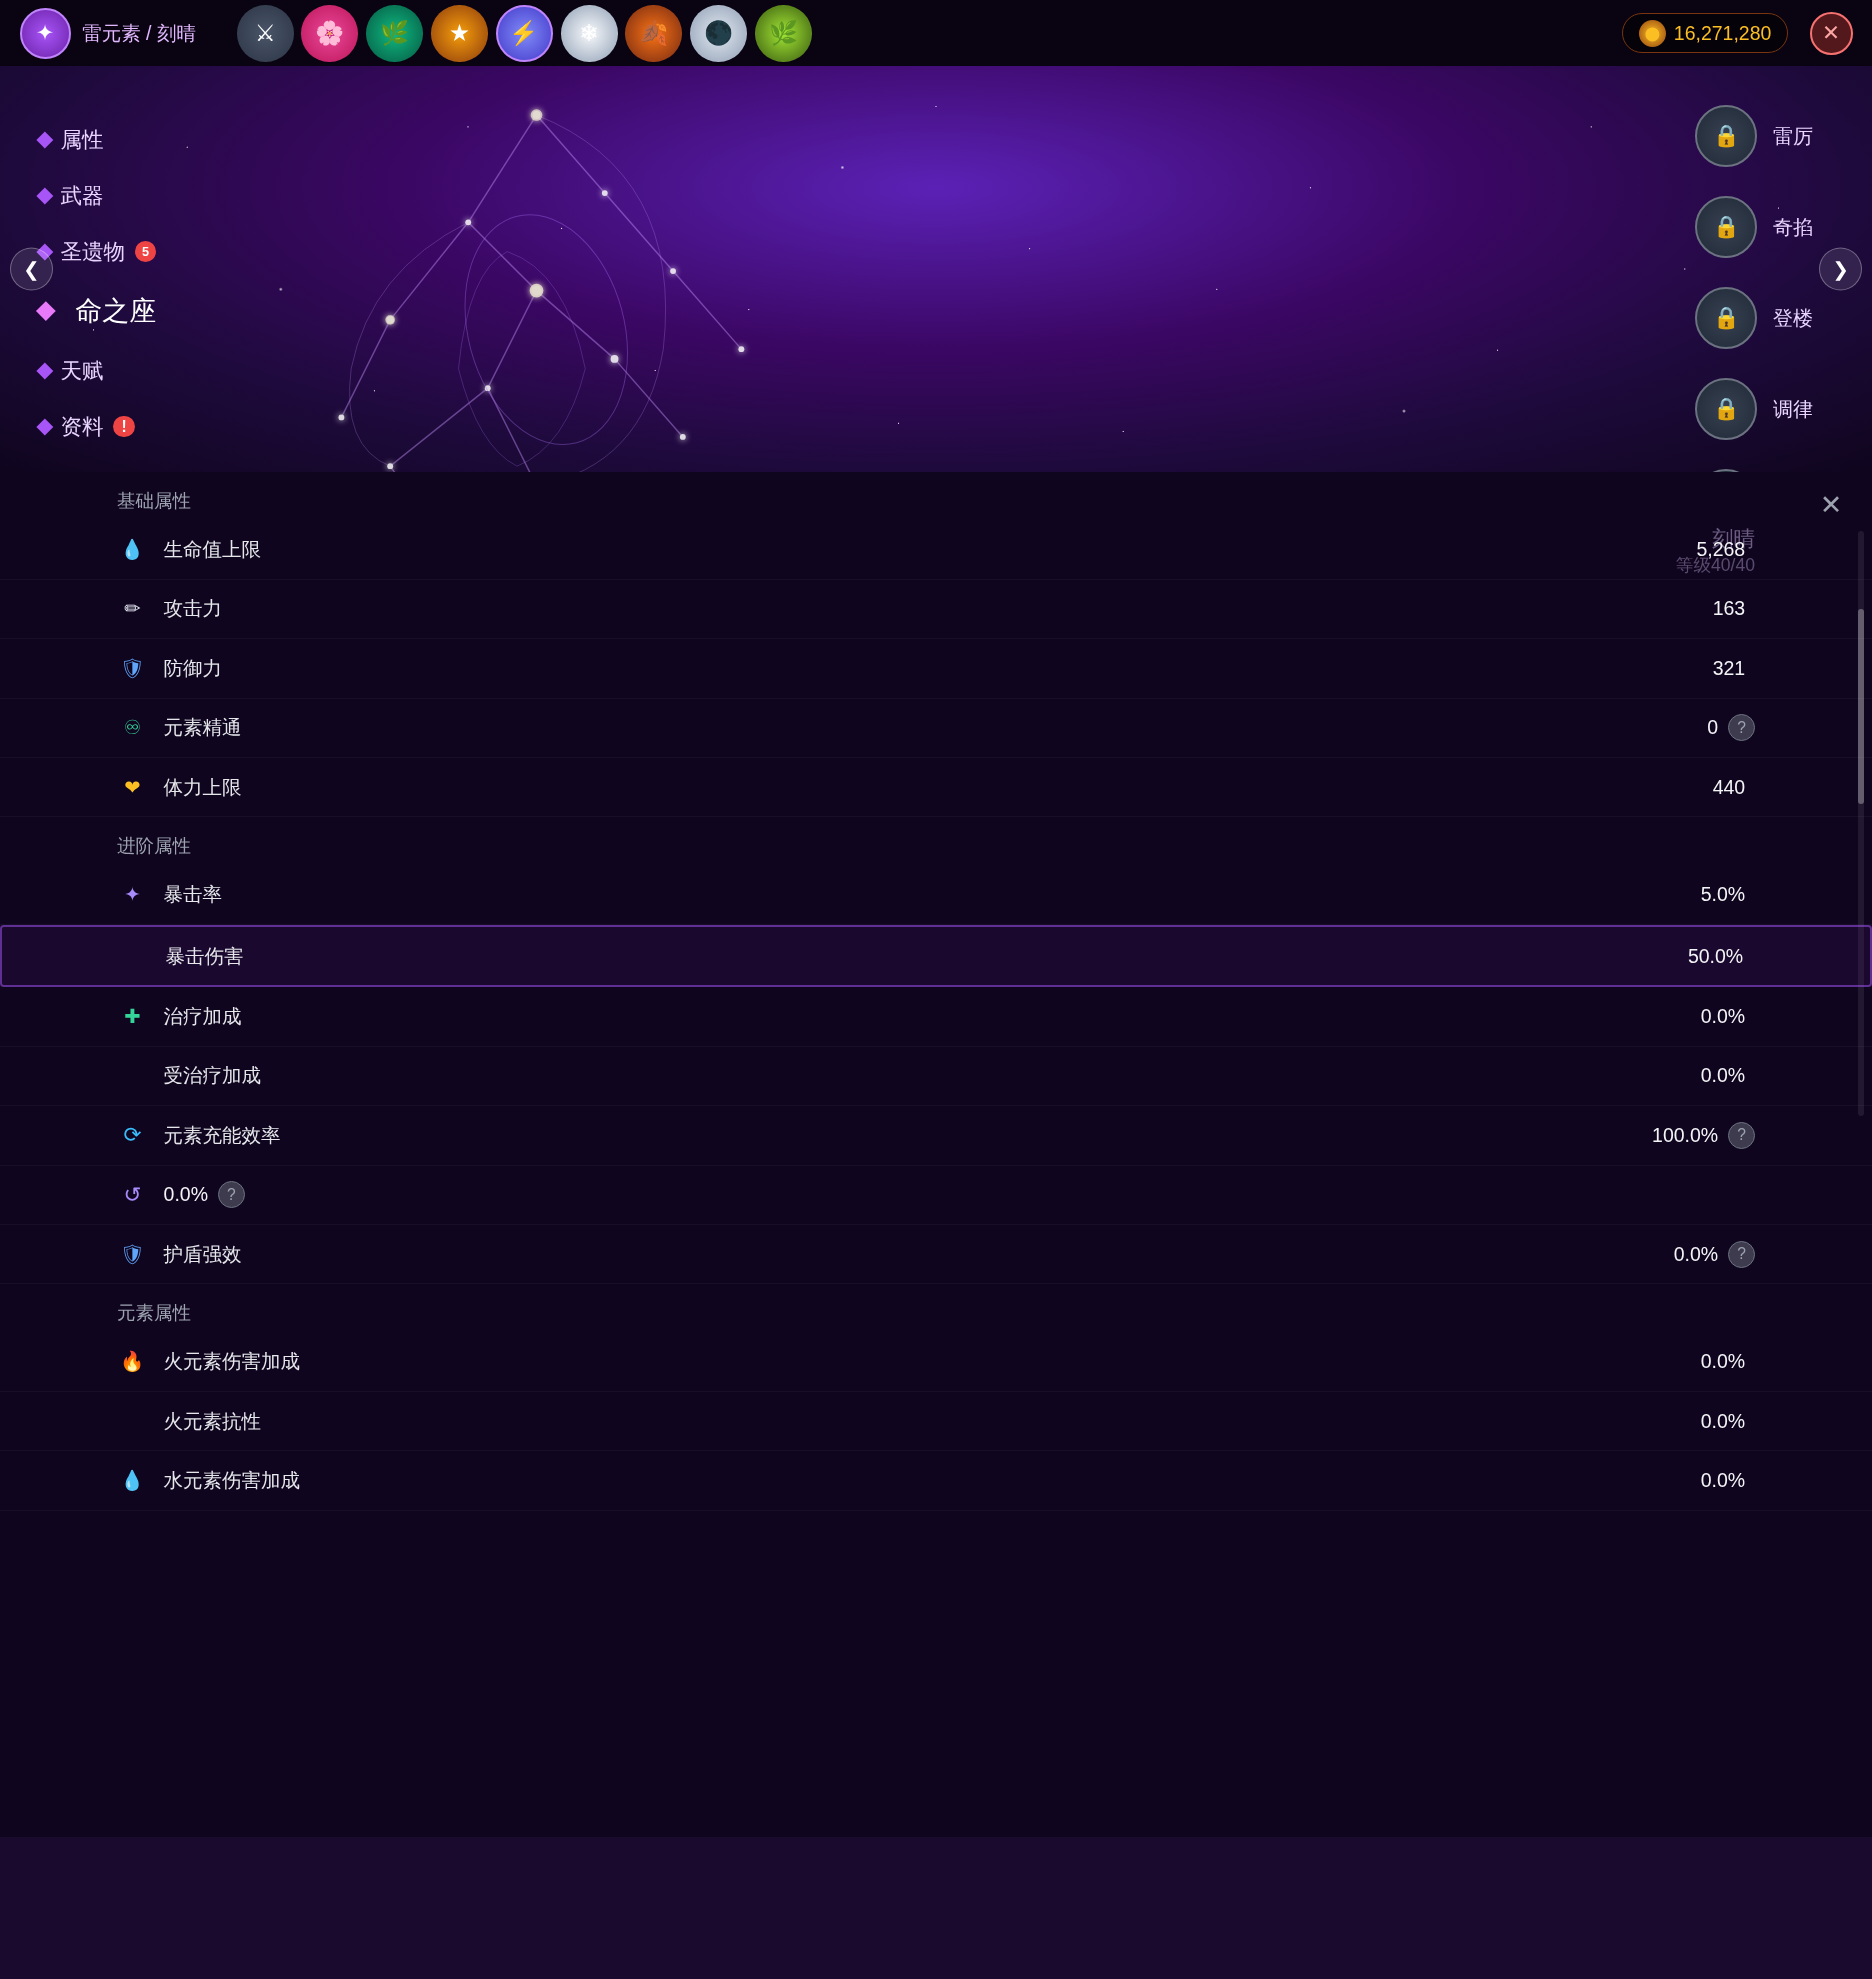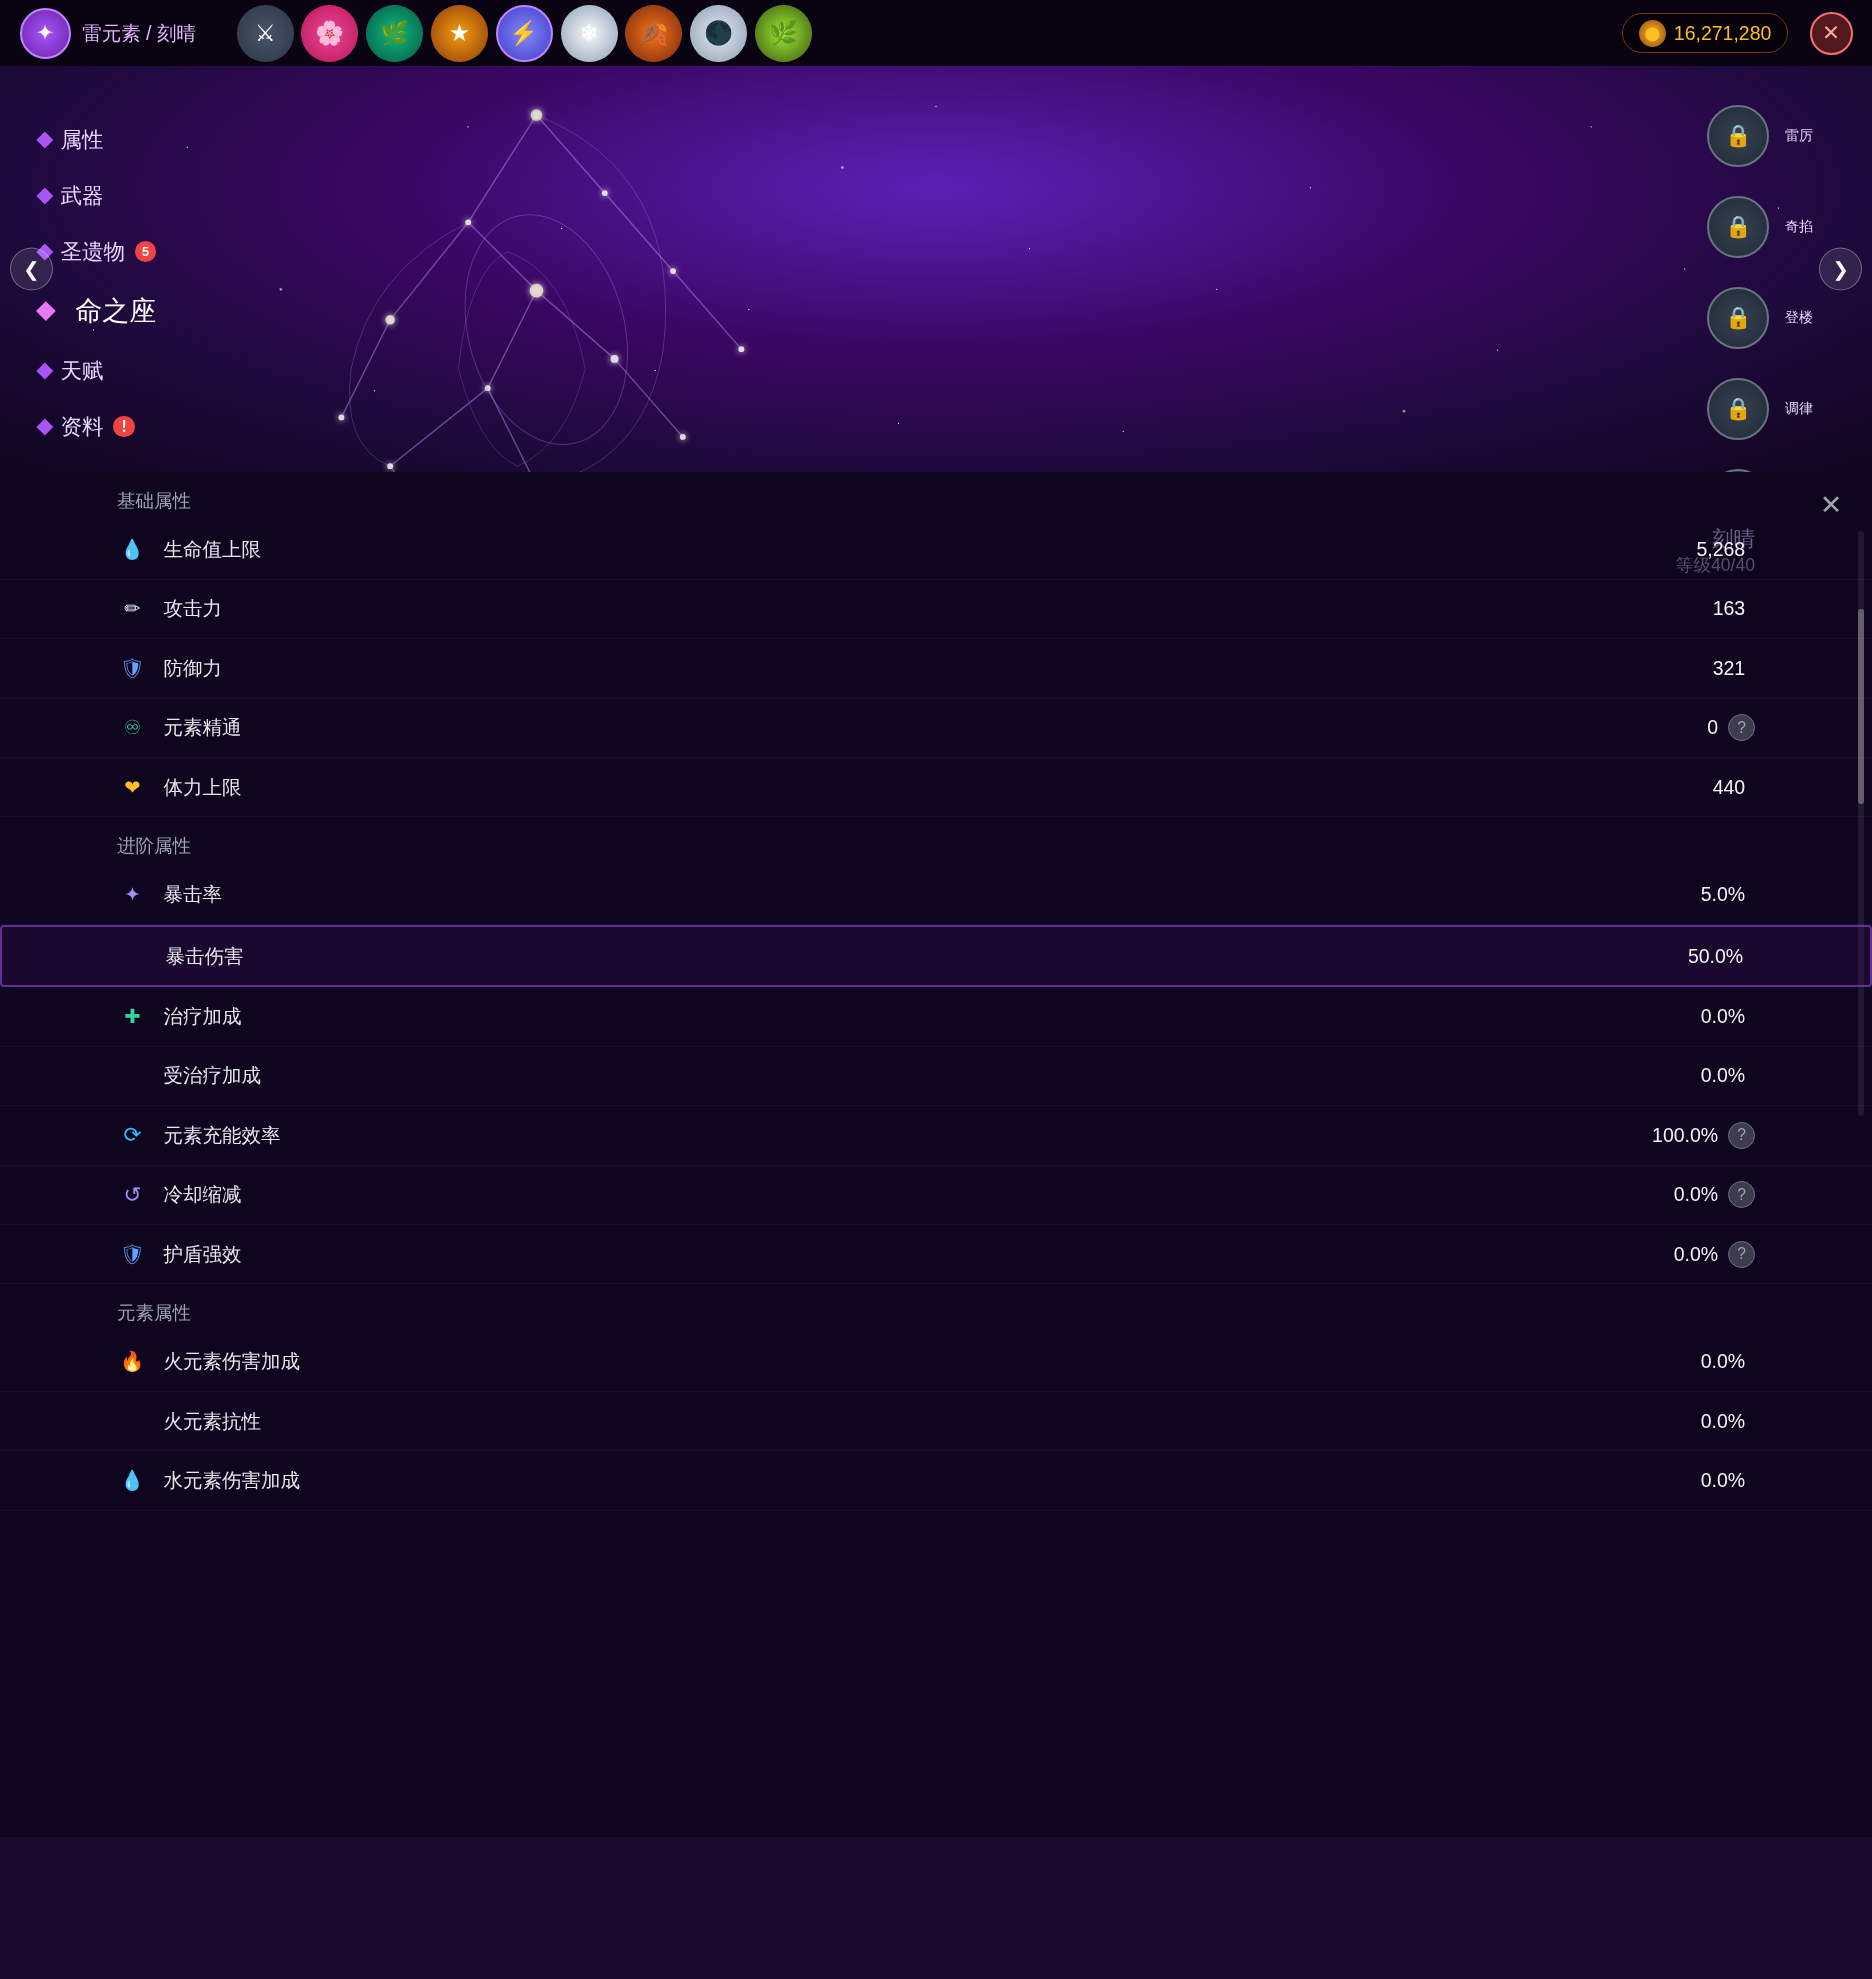--- a/index.html
+++ b/index.html
@@ -197,21 +197,21 @@
       border: 2px solid #6b7280;
       display: flex; align-items: center; justify-content: center;
       font-size: 23.4px;
       position: relative;
     }
     .const-node-circle .lock-icon {
       font-size: 21.5px;
       color: #9ca3af;
     }
     .const-node-label {
-      font-size: 14px;
+      font-size: 20px;
       color: #e9d5ff;
     }
 
     
     .arrow-btn {
       position: absolute;
       top: 50%;
       transform: translateY(-50%);
       width: 43px; height: 43px;
       background: rgba(255,255,255,0.1);
@@ -587,21 +587,20 @@
 
     <div class="stat-row">
       <div class="stat-icon icon-er" style="font-size:21.5px;">⟳</div>
       <span class="stat-name">元素充能效率</span>
       <span class="stat-value">100.0%</span>
       <div class="help-icon">?</div>
     </div>
 
     <div class="stat-row">
       <div class="stat-icon icon-cd" style="font-size:21.5px;">↺</div>
-      <span class="stat-name">冷却缩减</span>
       <span class="stat-value">0.0%</span>
       <div class="help-icon">?</div>
     </div>
 
     <div class="stat-row">
       <div class="stat-icon" style="color:#60a5fa;">🛡</div>
       <span class="stat-name">护盾强效</span>
       <span class="stat-value">0.0%</span>
       <div class="help-icon">?</div>
     </div>

